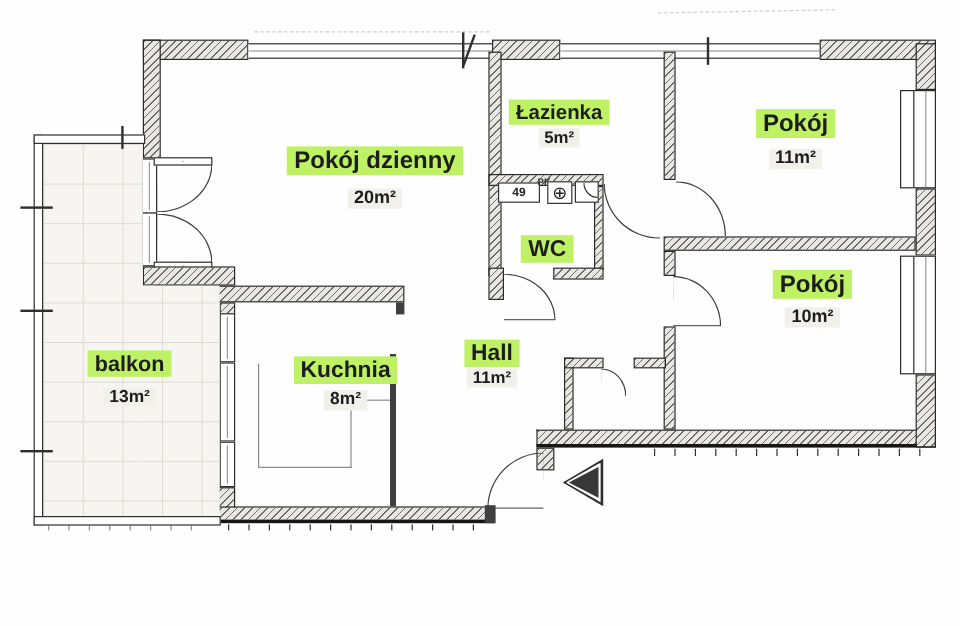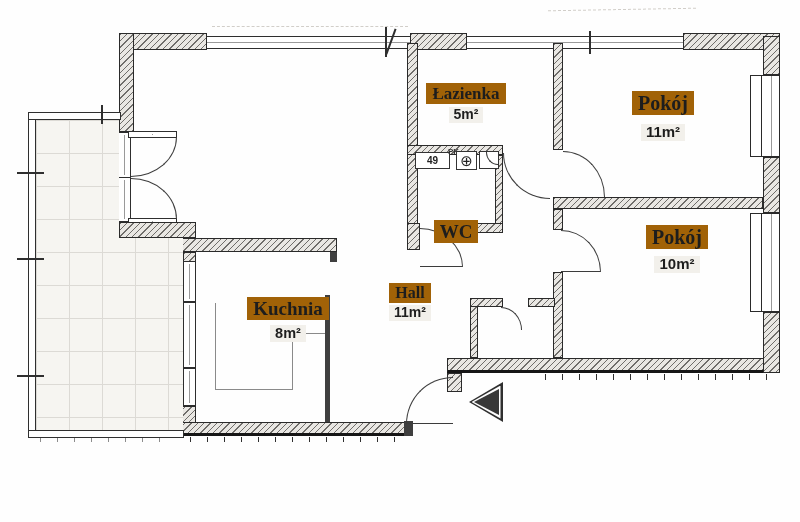--- a/index.html
+++ b/index.html
@@ -24,21 +24,21 @@
   .rail{background:#fff;border:1.3px solid #2f2f2f;}
   
   .tile{background-color:#f6f5f1;
     background-image:linear-gradient(#dcdad5 1px,transparent 1px),linear-gradient(90deg,#dcdad5 1px,transparent 1px);
     background-size:33px 33px;}
   
   .arc{border:0 solid #3c3c3c;background:transparent;}
   .cline{background:#8a8a8a;}
   .tick{position:absolute;background:#2f2f2f;}
   .lbl{position:absolute;text-align:center;color:#1d1d1d;font-weight:600;line-height:1.12;}
-  .lbl .nm{display:inline-block;background:#a16207;padding:1px 6px;font-family:Liberation Serif, serif;}
+  .lbl .nm{display:inline-block;background:#bef264;padding:1px 6px;}
   .lbl .ar{display:inline-block;background:#f2f0eb;padding:0 5px;}
   .fx{background:#fff;border:1.1px solid #333;color:#222;display:flex;align-items:center;justify-content:center;}
   .pencil{border-top:1.5px dashed #c3bfb8;opacity:.75;}
   .tri{position:absolute;clip-path:polygon(100% 0,100% 100%,0 50%);}
 </style>
 </head>
 <body>
 
 <div id="plan">
 
@@ -133,41 +133,49 @@
   <div class="abs hatch" style="left:763px;top:312px;width:17px;height:61px;"></div>
 
   <div class="tick" style="left:385px;top:27px;width:1.6px;height:30px;"></div>
   <div class="tick" style="left:390px;top:28px;width:1.6px;height:27px;transform:rotate(20deg);"></div>
   <div class="tick" style="left:589px;top:31px;width:1.6px;height:23px;"></div>
   <div class="tick" style="left:101px;top:105px;width:1.6px;height:19px;"></div>
   <div class="tick" style="left:17px;top:172px;width:27px;height:1.6px;"></div>
   <div class="tick" style="left:17px;top:258px;width:27px;height:1.6px;"></div>
   <div class="tick" style="left:17px;top:375px;width:27px;height:1.6px;"></div>
 
+  <div class="lbl" style="left:225px;top:122px;width:175px;">
+    <span class="nm" style="font-size:20px;">Pokój dzienny</span><br>
+    <span class="ar" style="font-size:15px;margin-top:11px;">20m²</span>
+  </div>
   <div class="lbl" style="left:403px;top:83px;width:126px;">
     <span class="nm" style="font-size:17px;">Łazienka</span><br>
     <span class="ar" style="font-size:14px;margin-top:3px;">5m²</span>
   </div>
   <div class="lbl" style="left:606px;top:91px;width:114px;">
     <span class="nm" style="font-size:20px;">Pokój</span><br>
     <span class="ar" style="font-size:15px;margin-top:9px;">11m²</span>
   </div>
   <div class="lbl" style="left:424px;top:196px;width:64px;">
-    <span class="nm" style="font-size:19px;margin-top:24px;">WC</span>
+    <span class="nm" style="font-size:19px;">WC</span>
   </div>
   <div class="lbl" style="left:620px;top:225px;width:114px;">
     <span class="nm" style="font-size:20px;">Pokój</span><br>
     <span class="ar" style="font-size:15px;margin-top:7px;">10m²</span>
   </div>
+  <div class="lbl" style="left:56px;top:292px;width:104px;">
+    <span class="nm" style="font-size:18px;">balkon</span><br>
+    <span class="ar" style="font-size:14.5px;margin-top:9px;">13m²</span>
+  </div>
   <div class="lbl" style="left:226px;top:297px;width:124px;">
     <span class="nm" style="font-size:19px;">Kuchnia</span><br>
     <span class="ar" style="font-size:14.5px;margin-top:5px;">8m²</span>
   </div>
   <div class="lbl" style="left:371px;top:283px;width:78px;">
-    <span class="nm" style="font-size:16px;">Hall</span><br>
+    <span class="nm" style="font-size:19px;">Hall</span><br>
     <span class="ar" style="font-size:14px;margin-top:1px;">11m²</span>
   </div>
 
 <div class="tick" style="left: 545px; top: 374px; width: 1.4px; height: 6px; opacity: 1;"></div>
     <div class="tick" style="left: 562px; top: 374px; width: 1.4px; height: 6px; opacity: 1;"></div>
     <div class="tick" style="left: 579px; top: 374px; width: 1.4px; height: 6px; opacity: 1;"></div>
     <div class="tick" style="left: 596px; top: 374px; width: 1.4px; height: 6px; opacity: 1;"></div>
     <div class="tick" style="left: 613px; top: 374px; width: 1.4px; height: 6px; opacity: 1;"></div>
     <div class="tick" style="left: 630px; top: 374px; width: 1.4px; height: 6px; opacity: 1;"></div>
     <div class="tick" style="left: 647px; top: 374px; width: 1.4px; height: 6px; opacity: 1;"></div>

